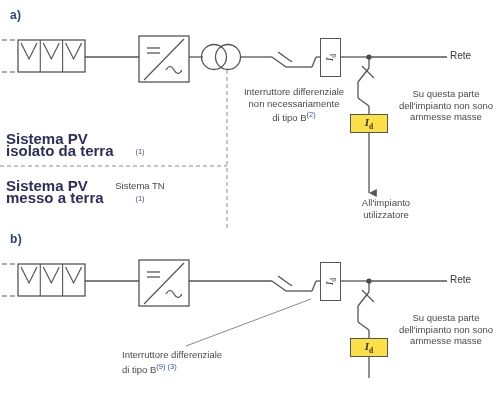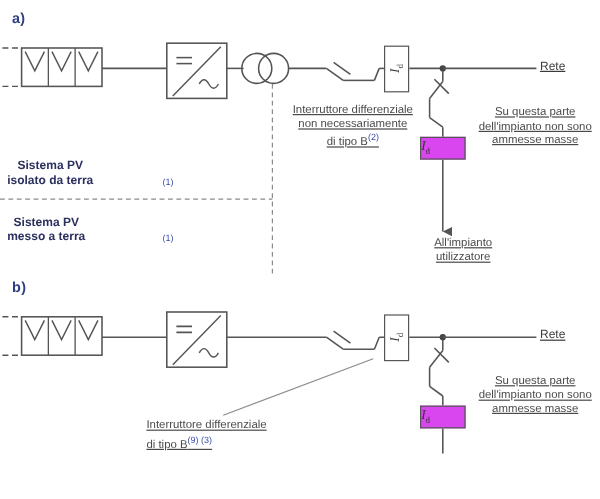--- a/index.html
+++ b/index.html
@@ -25,38 +25,36 @@
     left: 0; top: 0;
     width: 500px;
     height: 416px;
   }
   .lbl {
     position: absolute;
     color: #4a4a4a;
     font-size: 9.5px;
     line-height: 11.5px;
     white-space: pre;
-    text-decoration: underline;
   }
   .lbl.center { text-align: center; }
   .panel-letter {
     position: absolute;
     color: #2e3e84;
     font-weight: bold;
     font-size: 12px;
     letter-spacing: 0.3px;
   }
   .sys-head {
     position: absolute;
     color: #2a2f5e;
     font-weight: bold;
-    font-size: 10px;
+    font-size: 15px;
     line-height: 12px;
     white-space: pre;
-    text-align: center;
   }
   .sys-name {
     position: absolute;
     color: #4a4a4a;
     font-size: 9.5px;
     line-height: 12px;
     text-align: center;
     white-space: pre;
   }
   .sup {
@@ -75,44 +73,44 @@
     font-family: "Liberation Serif", serif;
     font-size: 11px;
     color: #333333;
   }
   .idbox-label i { font-style: italic; }
   .idbox-label sub { font-size: 7.5px; font-style: normal; }
   .idbox-h {
     position: absolute;
     display: flex;
     align-items: center;
-    justify-content: flex-start;
+    justify-content: center;
     border: 1.2px solid #555555;
-    background: #d946ef;
+    background: #fde047;
     box-sizing: border-box;
+    font-weight: bold;
   }
   .idbox-v {
     position: absolute;
     display: flex;
     align-items: center;
     justify-content: center;
     border: 1.2px solid #555555;
     background: #ffffff;
     box-sizing: border-box;
   }
   .idbox-v .rot {
     transform: rotate(-90deg);
     transform-origin: center center;
     white-space: nowrap;
   }
   .rete-lbl {
     position: absolute;
     color: #3a3a3a;
     font-size: 10px;
-    text-decoration: underline;
   }
 </style>
 </head>
 <body>
 
 <div id="root">
 
   <svg class="svg-layer" viewBox="0 0 500 416">
     <defs>
       <marker id="arrowdown" markerWidth="8" markerHeight="8" refX="3" refY="6" orient="auto">
@@ -255,20 +253,21 @@
 
   <div class="lbl center" style="left:334px; top:197px; width:104px;">All'impianto
 utilizzatore</div>
 
   <div class="sys-head" style="left:6px; top:133px;">Sistema PV
 isolato da terra</div>
   <div class="sup-note" style="left:110px; top:147px;">(1)</div>
 
   <div class="sys-head" style="left:6px; top:180px;">Sistema PV
 messo a terra</div>
+  <div class="sys-name" style="left:95px; top:180px; width:90px;">Sistema TN</div>
   <div class="sup-note" style="left:110px; top:194px;">(1)</div>
 
   <div class="panel-letter" style="left:10px; top:232px;">b)</div>
 
   <div class="idbox-v" style="left:320px; top:262px; width:21px; height:39px;">
     <span class="idbox-label rot"><i>I</i><sub>d</sub></span>
   </div>
 
   <div class="idbox-h" style="left:350px; top:338px; width:38px; height:19px;">
     <span class="idbox-label"><i>I</i><sub>d</sub></span>

